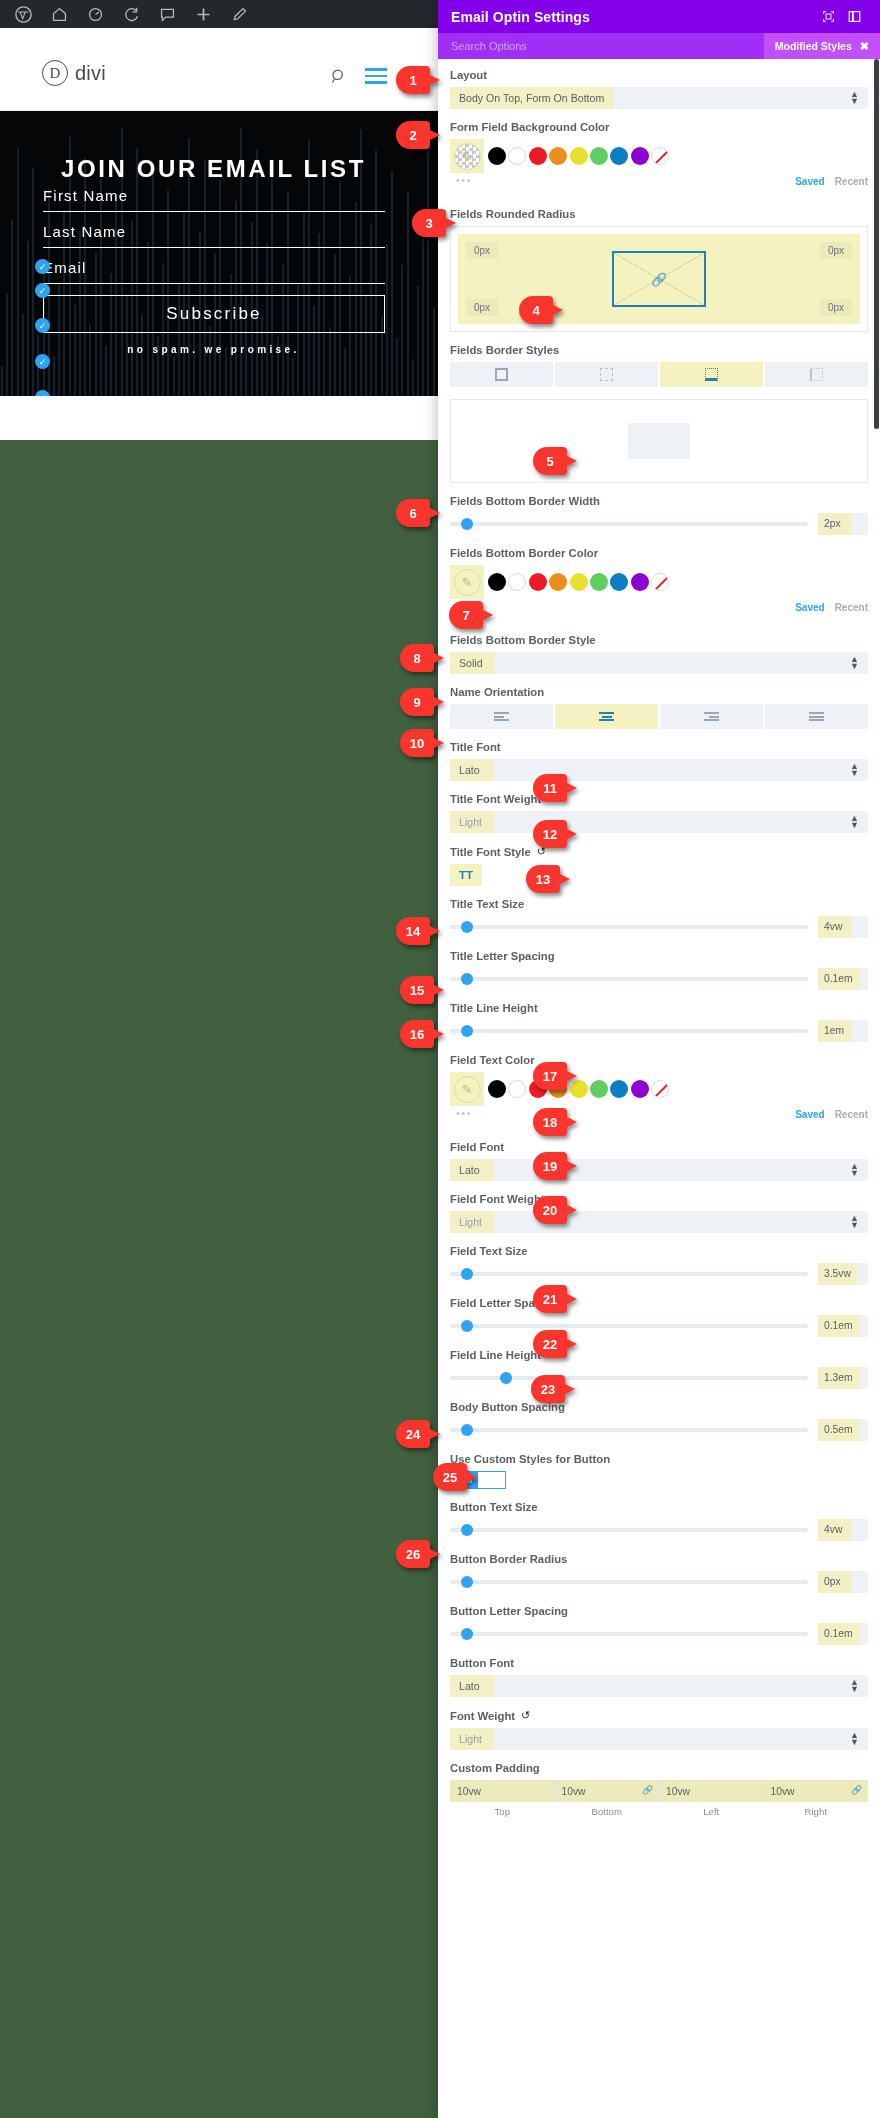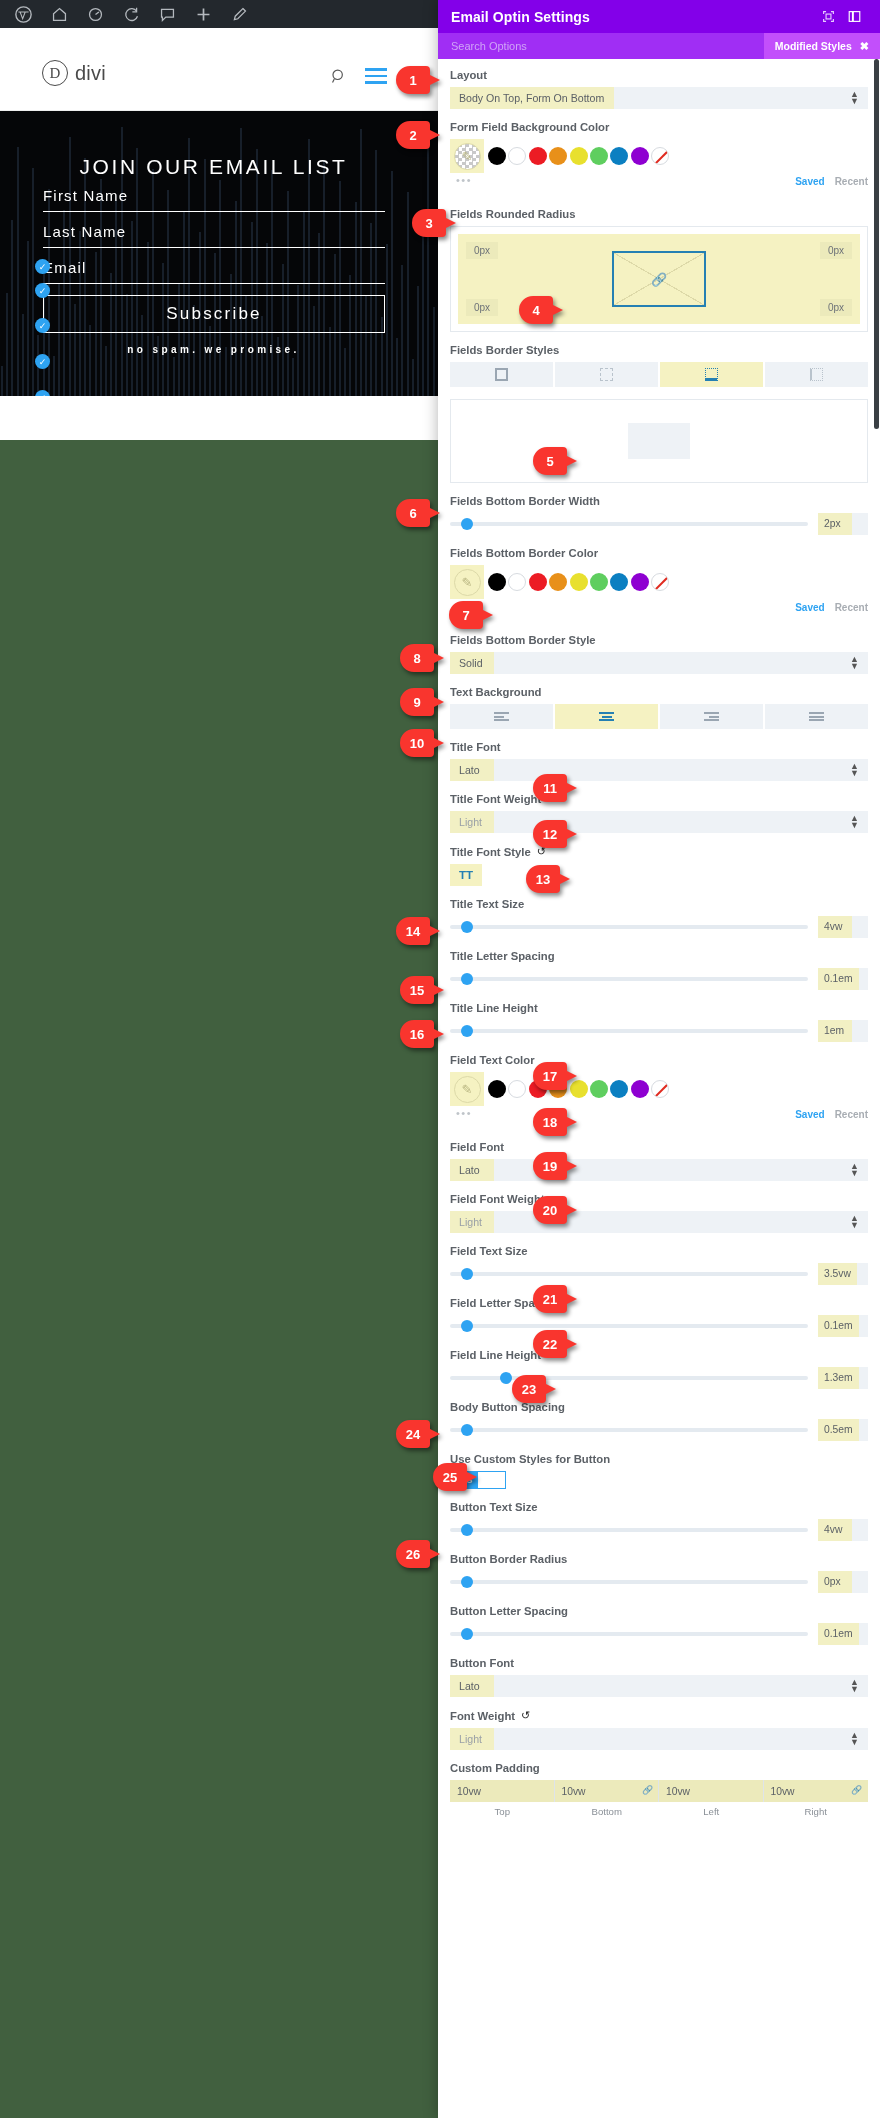--- a/index.html
+++ b/index.html
@@ -47,21 +47,21 @@
   
   .hero {
     position:absolute; left:0; top:111px; width:880px; height:285px;
     background:#050608; overflow:hidden;
   }
   .hero-bars { position:absolute; inset:0; }
   .hero-bars i { position:absolute; bottom:0; width:2px; background:#1b2430; opacity:.85; }
   .hero-inner { position:absolute; left:0; top:0; width:427px; height:285px; }
   .hero-title {
     position:absolute; left:0; top:44px; width:427px; text-align:center;
-    color:#fff; font-size:21px; letter-spacing:2.6px; font-weight:400;
+    color:#fff; font-size:24px; letter-spacing:2.6px; font-weight:700;
   }
   .hero-field {
     position:absolute; left:43px; width:342px; color:#fff;
     font-size:15px; font-weight:300; letter-spacing:1.2px;
     border-bottom:1.6px solid #fff; padding-bottom:7px;
   }
   .hf1 { top:76px; } .hf2 { top:112px; } .hf3 { top:148px; }
   .hero-btn {
     position:absolute; left:43px; top:184px; width:342px; height:38px;
     border:1.6px solid #fff; color:#fff; display:flex; align-items:center; justify-content:center;
@@ -670,21 +670,21 @@
 
     <div class="grp">
       <div class="lbl">Fields Bottom Border Style</div>
       <div class="sel">
         <span class="val">Solid</span>
         <span class="arrows">▲<br>▼</span>
       </div>
     </div>
 
     <div class="grp">
-      <div class="lbl">Text Background</div>
+      <div class="lbl">Name Orientation</div>
       <div class="orow">
         <div class="obtn">
           <div>
               <i style="width:15px"></i>
               <i style="width:10px"></i>
               <i style="width:15px"></i>
             </div>
         </div>
         <div class="obtn active">
           <div>
@@ -1031,21 +1031,21 @@
       <div class="bubble">20</div>
     </div>
     <div class="marker" style="left: 533px; top: 1285px;">
       <div class="tip"></div>
       <div class="bubble">21</div>
     </div>
     <div class="marker" style="left: 533px; top: 1330px;">
       <div class="tip"></div>
       <div class="bubble">22</div>
     </div>
-    <div class="marker" style="left: 512px; top: 1375px; text-align: right;">
+    <div class="marker" style="left: 531px; top: 1375px; text-align: right;">
       <div class="tip"></div>
       <div class="bubble">23</div>
     </div>
     <div class="marker" style="left: 396px; top: 1420px;">
       <div class="tip"></div>
       <div class="bubble">24</div>
     </div>
     <div class="marker" style="left: 433px; top: 1463px;">
       <div class="tip"></div>
       <div class="bubble">25</div>

